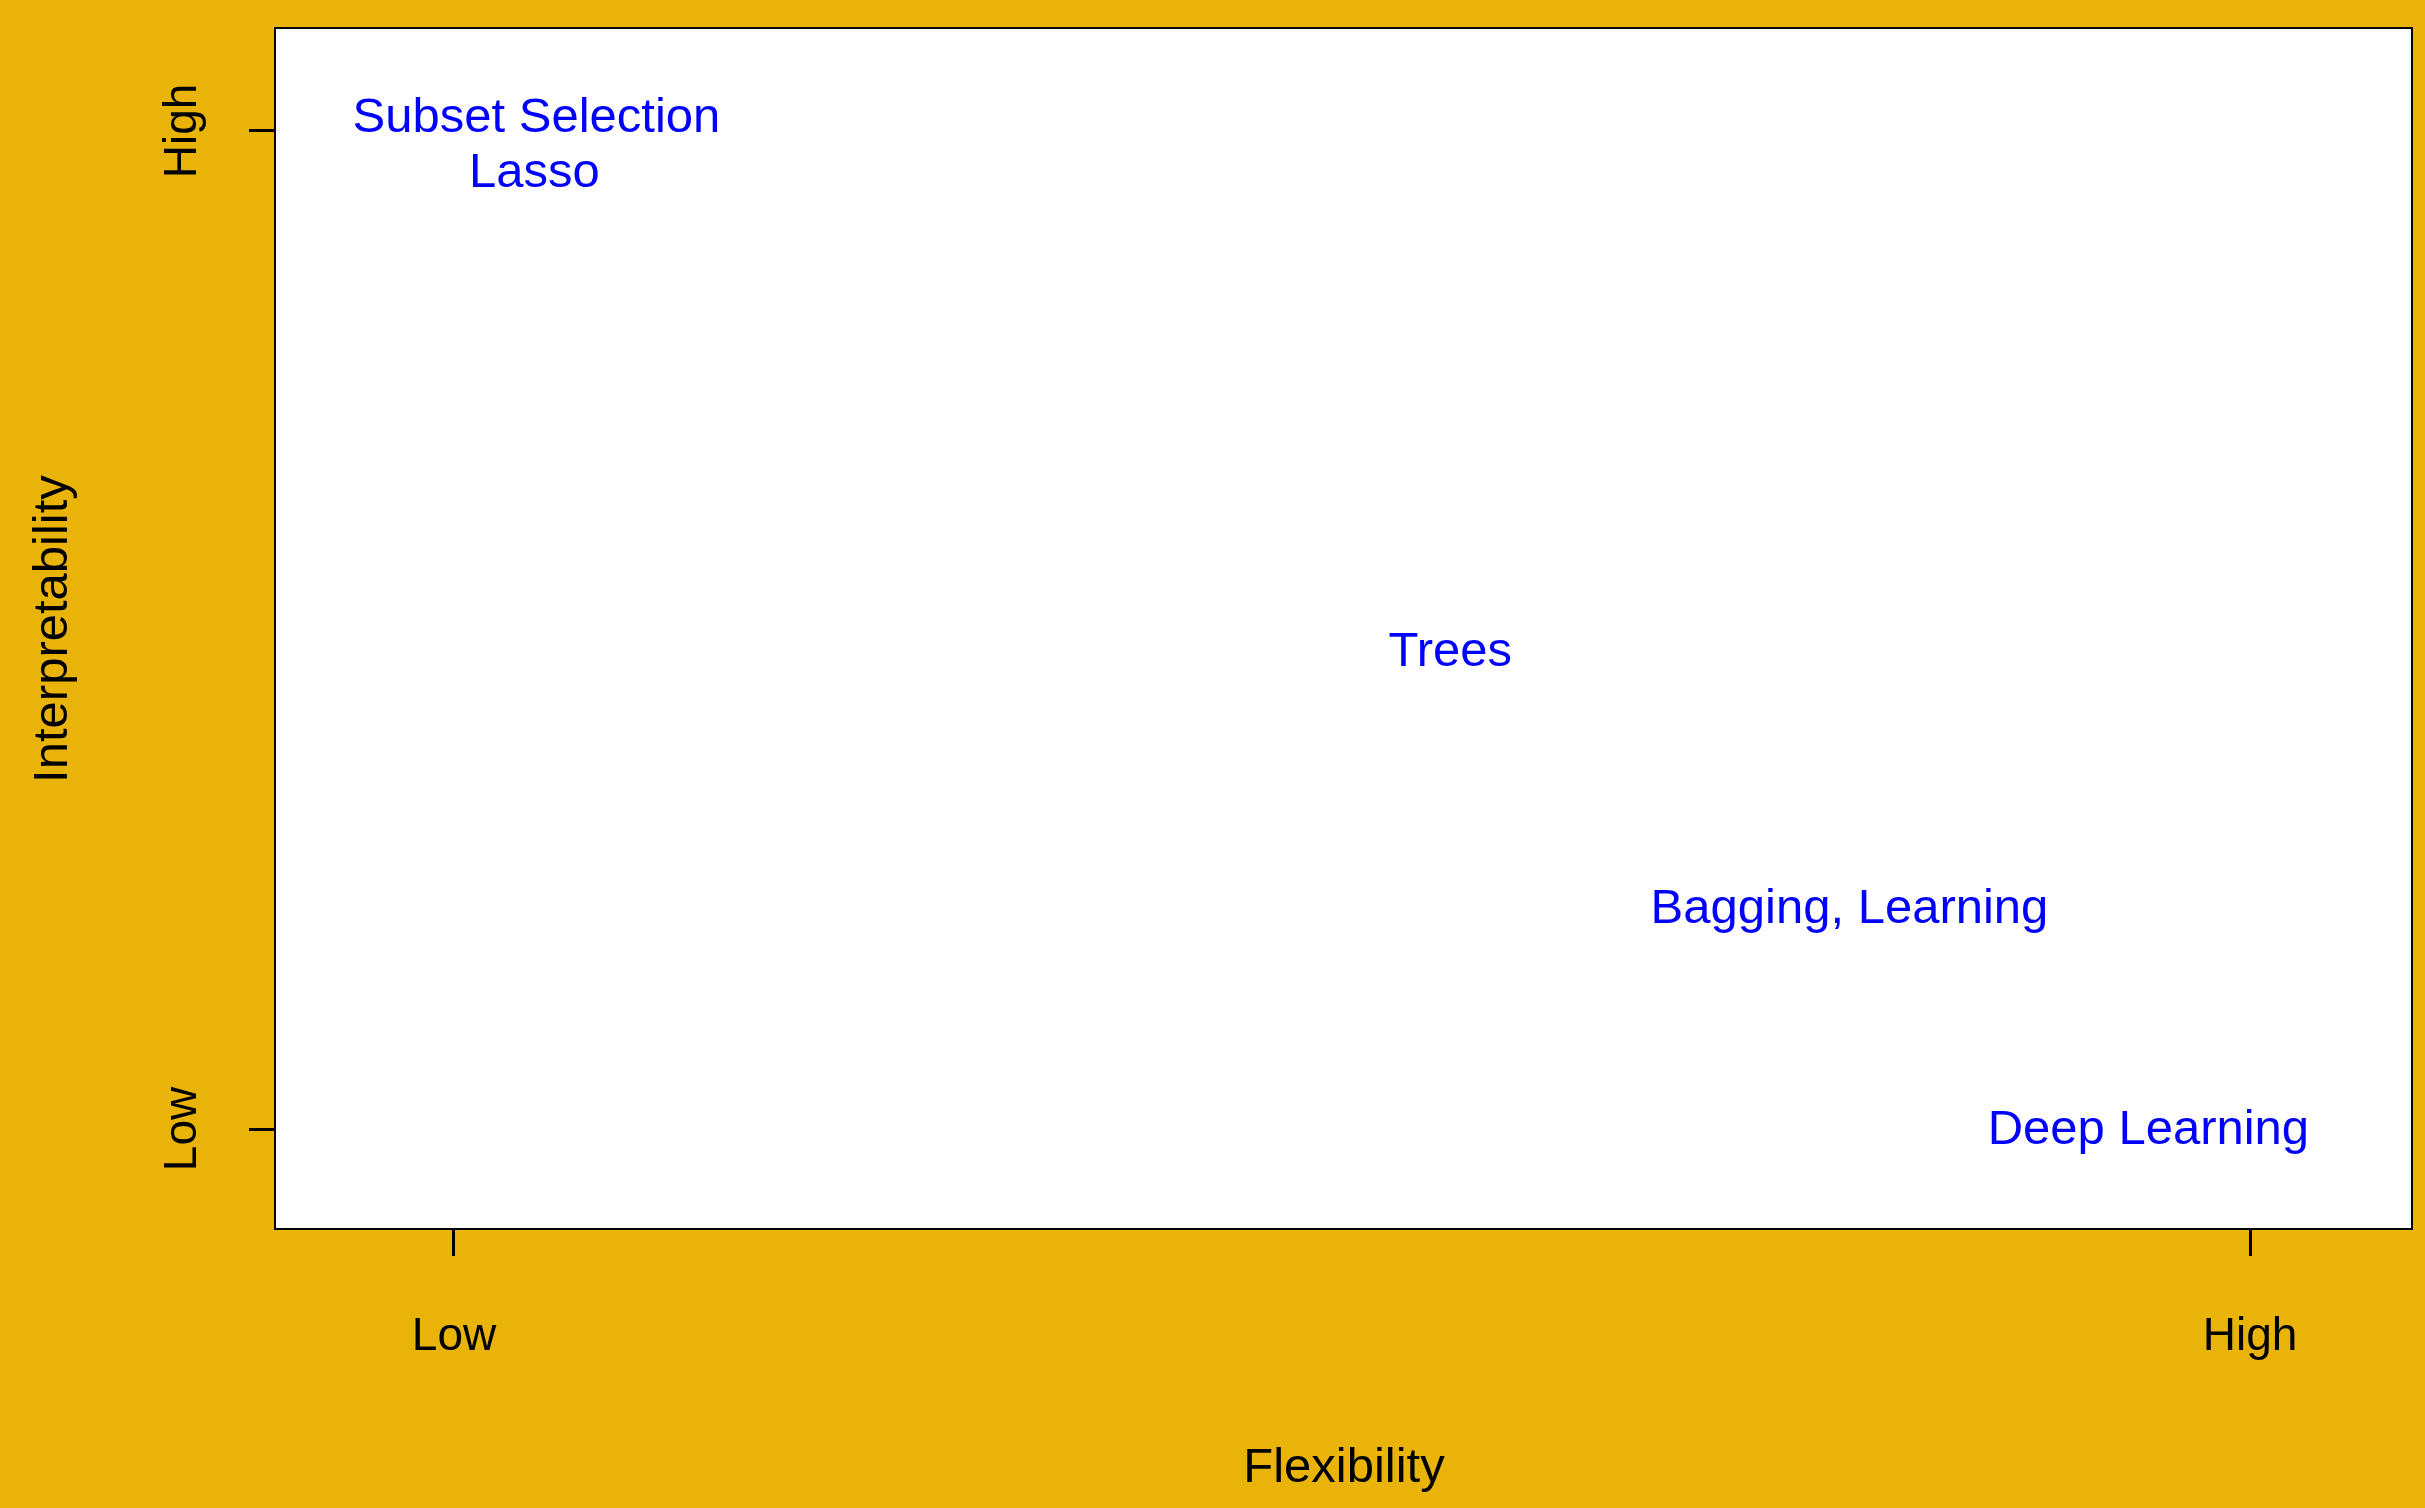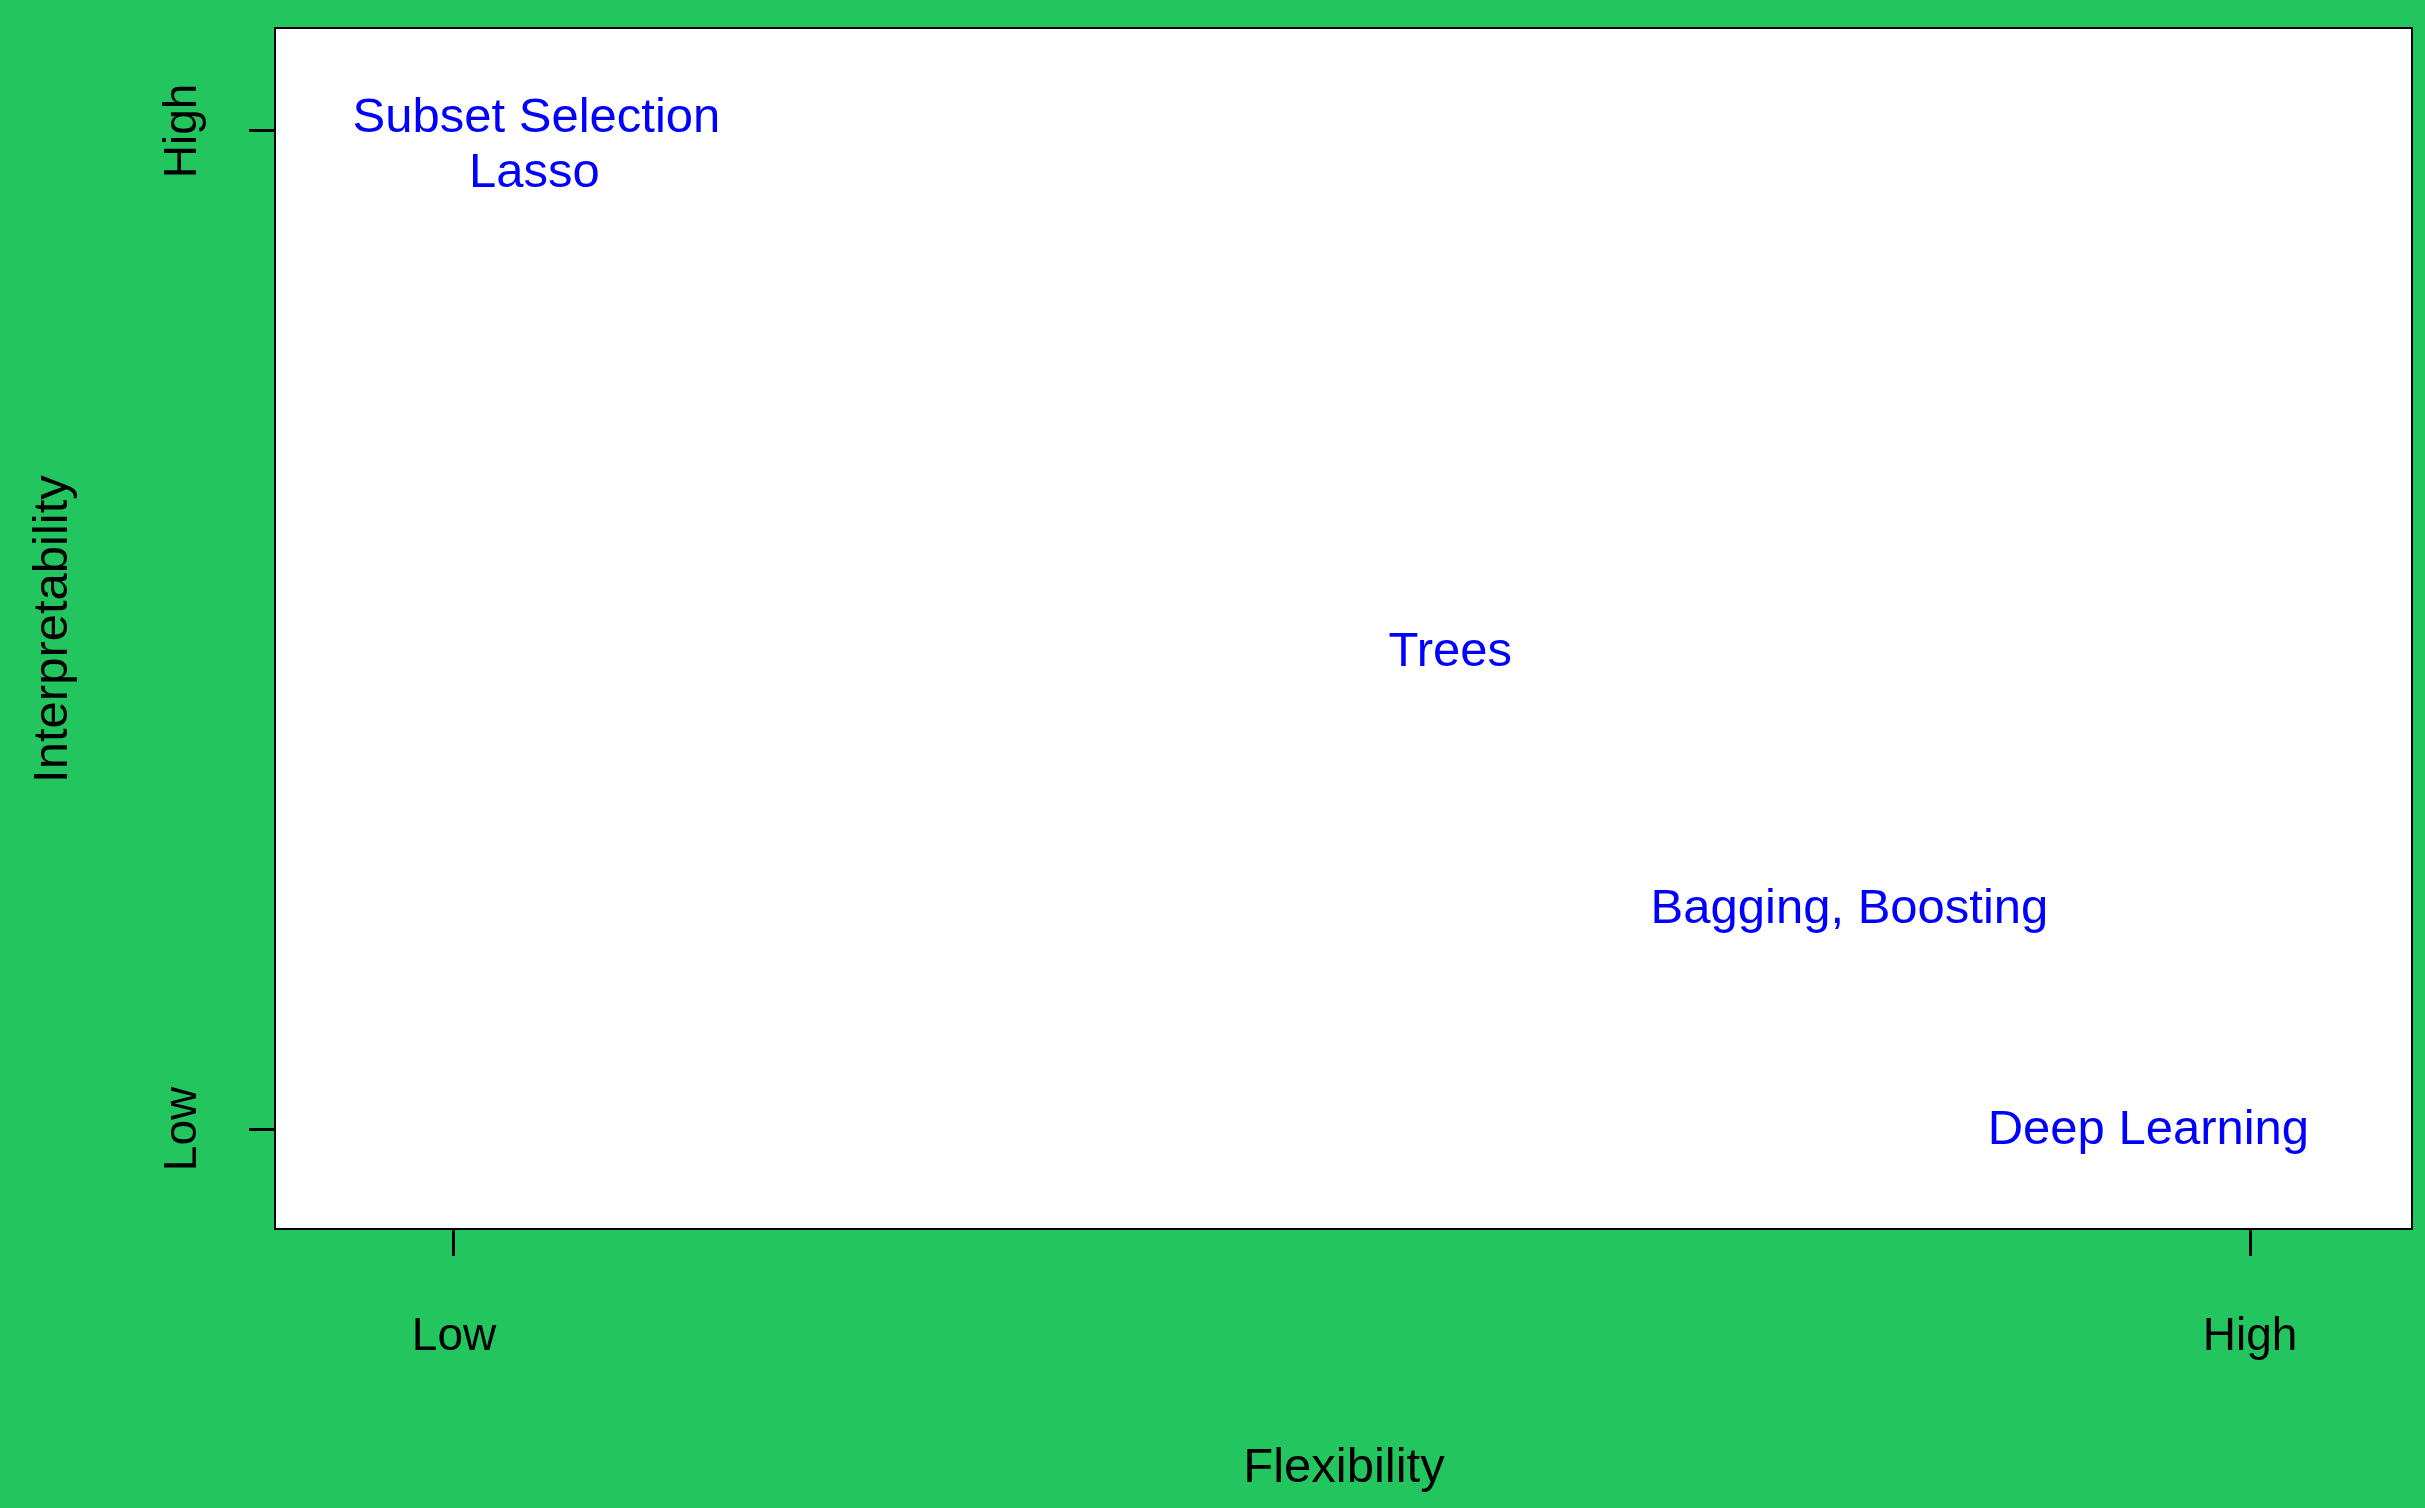--- a/index.html
+++ b/index.html
@@ -5,21 +5,21 @@
   html, body {
     margin: 0;
     padding: 0;
     background: #ffffff;
     font-family: "Liberation Sans", "DejaVu Sans", sans-serif;
   }
   .page {
     position: relative;
     width: 2426px;
     height: 1509px;
-    background: #22c55e;
+    background: #eab308;
     overflow: hidden;
   }
   .plot-box {
     position: absolute;
     left: 274px;
     top: 27.4px;
     width: 2139px;
     height: 1203px;
     box-sizing: border-box;
     border: 2.7px solid #000000;
@@ -68,21 +68,21 @@
 </style>
 </head>
 <body>
 
 <div class="page">
 
   <div class="plot-box" id="plotBox" style="border-color: rgb(0, 0, 0);">
       <div class="anno" style="left: 12.2%; top: 7.2%; color: rgb(0, 0, 255);">Subset Selection</div>
       <div class="anno" style="left: 12.1%; top: 11.8%; color: rgb(0, 0, 255);">Lasso</div>
       <div class="anno" style="left: 55%; top: 50.4%; color: rgb(0, 0, 255); margin-top: 16px;">Trees</div>
-      <div class="anno" style="left: 73.7%; top: 73.2%; color: rgb(0, 0, 255);">Bagging, Boosting</div>
+      <div class="anno" style="left: 73.7%; top: 73.2%; color: rgb(0, 0, 255);">Bagging, Learning</div>
       <div class="anno" style="left: 87.7%; top: 91.6%; color: rgb(0, 0, 255);">Deep Learning</div>
     </div>
 
   <div id="ticksLayer">
       <div class="tick" style="left: 452px; top: 1230px; width: 2.7px; height: 25.6px; background: rgb(0, 0, 0);"></div>
       <div class="tick-label x" style="left: 454px; top: 1307px;">Low</div>
       <div class="tick" style="left: 2249px; top: 1230px; width: 2.7px; height: 25.6px; background: rgb(0, 0, 0);"></div>
       <div class="tick-label x" style="left: 2250px; top: 1307px;">High</div>
       <div class="tick" style="left: 249px; top: 129px; width: 25.6px; height: 2.7px; background: rgb(0, 0, 0);"></div>
       <div class="tick-label y" style="left: 180px; top: 131px;">High</div>

